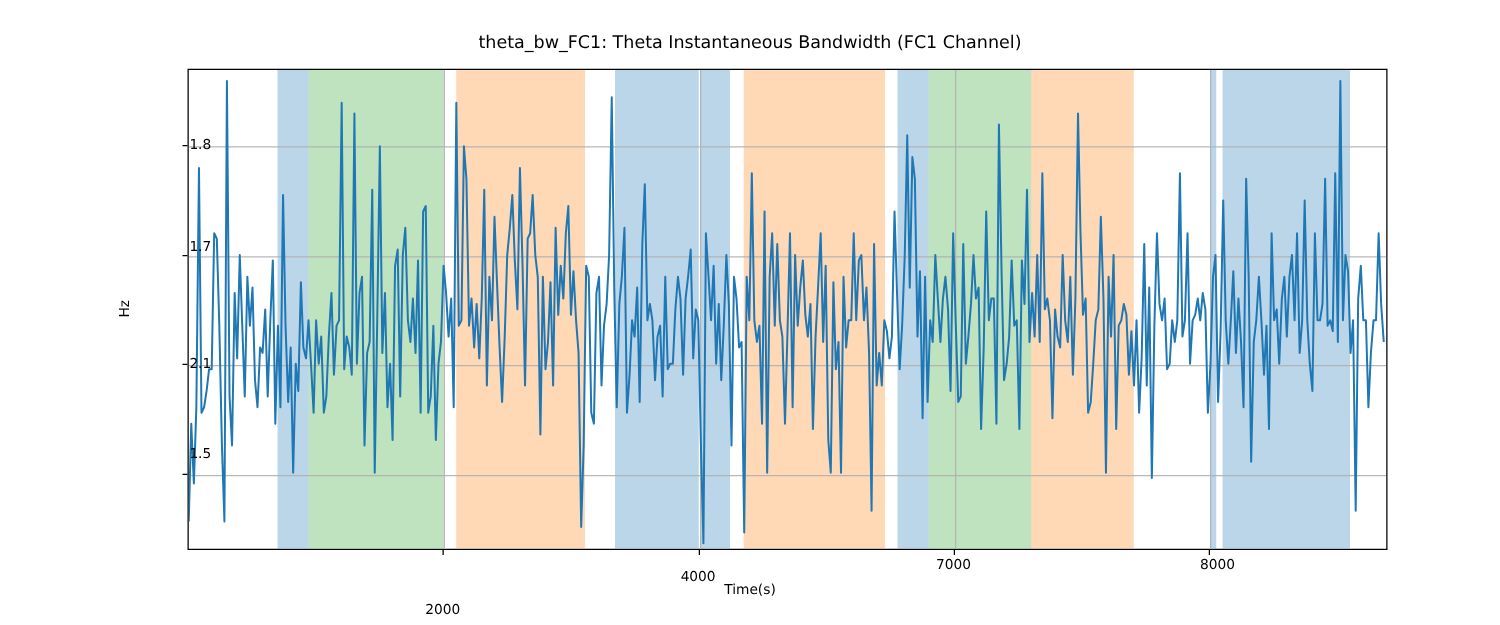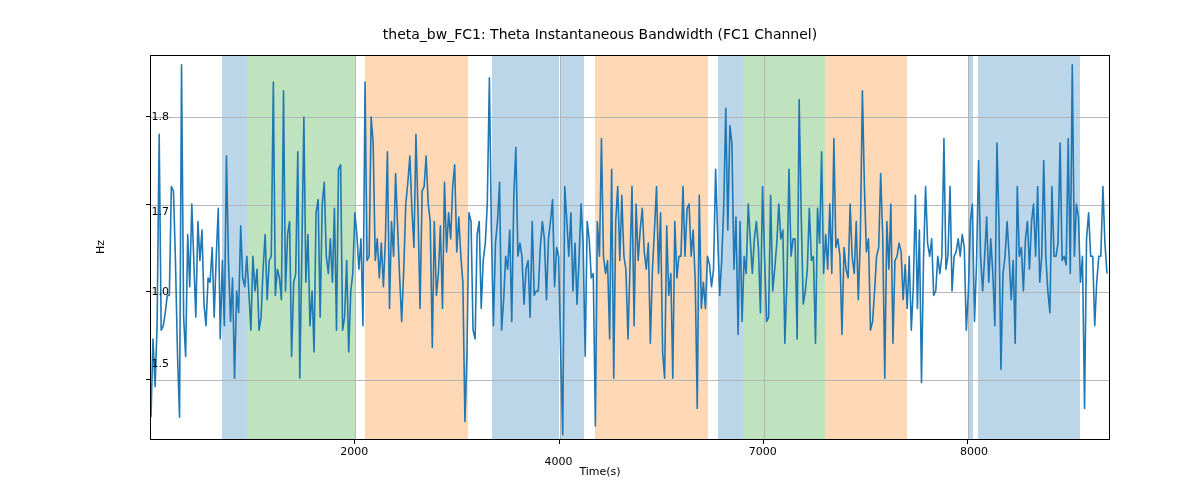--- a/index.html
+++ b/index.html
@@ -149,30 +149,30 @@
         <polyline points="0.0,363.1 2.0,284.4 4.1,332.5 6.1,271.2 8.2,78.8 10.2,275.6 12.3,271.2 14.3,258.1 16.3,240.6 18.4,240.6 20.4,131.3 22.5,135.6 24.5,205.6 26.6,301.9 28.6,363.1 30.6,8.8 32.7,262.5 34.7,301.9 36.8,179.4 38.8,231.9 40.9,148.8 42.9,205.6 44.9,262.5 47.0,166.3 49.0,205.6 51.1,175.0 53.1,249.4 55.1,271.2 57.2,223.1 59.2,227.5 61.3,192.5 63.3,262.5 65.4,201.3 67.4,153.1 69.4,284.4 71.5,205.6 73.5,271.2 75.6,100.6 77.6,205.6 79.7,266.9 81.7,223.1 83.7,323.8 85.8,236.2 87.8,258.1 89.9,170.6 91.9,223.1 94.0,231.9 96.0,201.3 98.0,236.2 100.1,275.6 102.1,201.3 104.2,236.2 106.2,214.4 108.3,275.6 110.3,262.5 112.3,214.4 114.4,179.4 116.4,245.0 118.5,205.6 120.5,201.3 122.6,26.3 124.6,240.6 126.6,214.4 128.7,223.1 130.7,245.0 132.8,35.0 134.8,236.2 136.9,179.4 138.9,166.3 140.9,301.9 143.0,227.5 145.0,218.7 147.1,96.3 149.1,323.8 151.1,201.3 153.2,61.3 155.2,227.5 157.3,179.4 159.3,271.2 161.4,236.2 163.4,297.5 165.4,157.5 167.5,144.4 169.5,262.5 171.6,148.8 173.6,126.9 175.7,201.3 177.7,218.7 179.7,183.8 181.8,227.5 183.8,153.1 185.9,275.6 187.9,113.8 190.0,109.4 192.0,275.6 194.0,262.5 196.1,205.6 198.1,297.5 200.2,236.2 202.2,218.7 204.3,157.5 206.3,179.4 208.3,214.4 210.4,183.8 212.4,271.2 214.5,26.3 216.5,205.6 218.6,201.3 220.6,61.3 222.6,87.5 224.7,205.6 226.7,183.8 228.8,223.1 230.8,188.1 232.9,231.9 234.9,183.8 236.9,96.3 239.0,253.7 241.0,166.3 243.1,201.3 245.1,118.1 247.1,170.6 249.2,223.1 251.2,266.9 253.3,214.4 255.3,148.8 257.4,126.9 259.4,100.6 261.4,153.1 263.5,192.5 265.5,78.8 267.6,157.5 269.6,253.7 271.7,135.6 273.7,131.3 275.7,100.6 277.8,148.8 279.8,166.3 281.9,293.1 283.9,166.3 286.0,240.6 288.0,218.7 290.0,170.6 292.1,253.7 294.1,126.9 296.2,196.9 298.2,157.5 300.3,183.8 302.3,131.3 304.3,109.4 306.4,196.9 308.4,161.9 310.5,201.3 312.5,227.5 314.6,367.5 316.6,301.9 318.6,157.5 320.7,166.3 322.7,275.6 324.8,284.4 326.8,179.4 328.9,166.3 330.9,253.7 332.9,205.6 335.0,188.1 337.0,148.8 339.1,21.9 341.1,175.0 343.1,271.2 345.2,188.1 347.2,166.3 349.3,126.9 351.3,275.6 353.4,245.0 355.4,201.3 357.4,214.4 359.5,175.0 361.5,266.9 363.6,140.0 365.6,91.9 367.7,201.3 369.7,188.1 371.7,201.3 373.8,249.4 375.8,214.4 377.9,205.6 379.9,262.5 382.0,166.3 384.0,240.6 386.0,236.2 388.1,236.2 390.1,192.5 392.2,166.3 394.2,183.8 396.3,245.0 398.3,183.8 400.3,166.3 402.4,144.4 404.4,231.9 406.5,192.5 408.5,201.3 410.6,301.9 412.6,380.6 414.6,131.3 416.7,166.3 418.7,201.3 420.8,157.5 422.8,236.2 424.9,188.1 426.9,249.4 428.9,205.6 431.0,148.8 433.0,188.1 435.1,301.9 437.1,166.3 439.1,183.8 441.2,223.1 443.2,218.7 445.3,371.9 447.3,166.3 449.4,201.3 451.4,83.1 453.4,201.3 455.5,218.7 457.5,205.6 459.6,284.4 461.6,113.8 463.7,323.8 465.7,166.3 467.7,131.3 469.8,205.6 471.8,140.0 473.9,201.3 475.9,214.4 478.0,284.4 480.0,210.0 482.0,131.3 484.1,271.2 486.1,148.8 488.2,205.6 490.2,175.0 492.3,153.1 494.3,196.9 496.3,214.4 498.4,188.1 500.4,288.7 502.5,214.4 504.5,175.0 506.6,131.3 508.6,218.7 510.6,157.5 512.7,297.5 514.7,323.8 516.8,170.6 518.8,240.6 520.9,218.7 522.9,323.8 524.9,166.3 527.0,223.1 529.0,201.3 531.1,201.3 533.1,131.3 535.1,201.3 537.2,153.1 539.2,148.8 541.3,201.3 543.3,175.0 545.4,227.5 547.4,354.4 549.4,140.0 551.5,253.7 553.5,227.5 555.6,253.7 557.6,201.3 559.7,210.0 561.7,231.9 563.7,214.4 565.8,113.8 567.8,179.4 569.9,240.6 571.9,205.6 574.0,148.8 576.0,52.5 578.0,175.0 580.1,70.0 582.1,87.5 584.2,214.4 586.2,161.9 588.3,280.0 590.3,166.3 592.3,266.9 594.4,201.3 596.4,218.7 598.5,148.8 600.5,183.8 602.6,218.7 604.6,183.8 606.6,166.3 608.7,192.5 610.7,258.1 612.8,131.3 614.8,201.3 616.9,266.9 618.9,262.5 620.9,140.0 623.0,236.2 625.0,214.4 627.1,188.1 629.1,148.8 631.1,183.8 633.2,175.0 635.2,288.7 637.3,223.1 639.3,113.8 641.4,201.3 643.4,183.8 645.4,183.8 647.5,284.4 649.5,43.8 651.6,161.9 653.6,249.4 655.7,236.2 657.7,214.4 659.7,153.1 661.8,205.6 663.8,201.3 665.9,288.7 667.9,153.1 670.0,188.1 672.0,96.3 674.0,218.7 676.1,179.4 678.1,214.4 680.2,148.8 682.2,218.7 684.3,83.1 686.3,192.5 688.3,183.8 690.4,201.3 692.4,280.0 694.5,192.5 696.5,214.4 698.6,223.1 700.6,148.8 702.6,201.3 704.7,218.7 706.7,166.3 708.8,245.0 710.8,183.8 712.9,35.0 714.9,131.3 716.9,196.9 719.0,183.8 721.0,275.6 723.1,266.9 725.1,236.2 727.1,201.3 729.2,192.5 731.2,118.1 733.3,183.8 735.3,323.8 737.4,166.3 739.4,214.4 741.4,148.8 743.5,288.7 745.5,205.6 747.6,201.3 749.6,188.1 751.7,196.9 753.7,245.0 755.7,210.0 757.8,253.7 759.8,201.3 761.9,275.6 763.9,231.9 766.0,140.0 768.0,253.7 770.0,175.0 772.1,328.1 774.1,205.6 776.2,131.3 778.2,188.1 780.3,201.3 782.3,183.8 784.3,240.6 786.4,236.2 788.4,201.3 790.5,218.7 792.5,201.3 794.6,83.1 796.6,214.4 798.6,201.3 800.7,131.3 802.7,236.2 804.8,201.3 806.8,196.9 808.9,183.8 810.9,201.3 812.9,179.4 815.0,192.5 817.0,275.6 819.1,236.2 821.1,166.3 823.1,148.8 825.2,266.9 827.2,210.0 829.3,105.0 831.3,201.3 833.4,236.2 835.4,201.3 837.4,161.9 839.5,227.5 841.5,183.8 843.6,218.7 845.6,271.2 847.7,87.5 849.7,166.3 851.7,315.0 853.8,218.7 855.8,201.3 857.9,166.3 859.9,201.3 862.0,245.0 864.0,205.6 866.0,288.7 868.1,131.3 870.1,201.3 872.2,192.5 874.2,236.2 876.3,183.8 878.3,166.3 880.3,214.4 882.4,166.3 884.4,148.8 886.5,201.3 888.5,131.3 890.6,227.5 892.6,201.3 894.6,105.0 896.7,201.3 898.7,236.2 900.8,258.1 902.8,131.3 904.9,201.3 906.9,201.3 908.9,188.1 911.0,87.5 913.0,205.6 915.1,201.3 917.1,210.0 919.1,83.1 921.2,218.7 923.2,8.8 925.3,201.3 927.3,148.8 929.4,161.9 931.4,227.5 933.4,201.3 935.5,354.4 937.5,183.8 939.6,157.5 941.6,201.3 943.7,201.3 945.7,271.2 947.7,227.5 949.8,201.3 951.8,201.3 953.9,131.3 955.9,188.1 958.0,218.7" fill="none" stroke="#1f77b4" stroke-width="1.6" stroke-linejoin="round"></polyline>
       </svg>
     </div>
 
   <div class="xlabel">Time(s)</div>
 
   <div class="ylabel">Hz</div>
 
   <div id="tick-layer">
       <div class="tickmark-x" style="left: 354.255px;"></div>
-      <div class="tick-x" style="left: 354.255px;">2000</div>
+      <div class="tick-x" style="left: 354.255px; margin-top: 36px;">2000</div>
       <div class="tickmark-x" style="left: 558.511px;"></div>
       <div class="tick-x" style="left: 558.511px; margin-top: 10px;">4000</div>
       <div class="tickmark-x" style="left: 762.766px;"></div>
       <div class="tick-x" style="left: 762.766px;">7000</div>
       <div class="tickmark-x" style="left: 967.021px;"></div>
       <div class="tick-x" style="left: 974px;">8000</div>
       <div class="tickmark-y" style="top: 378.75px;"></div>
       <div class="tick-y" style="top: 363px;">1.5</div>
       <div class="tickmark-y" style="top: 291.25px;"></div>
-      <div class="tick-y" style="top: 291.25px;">1.0</div>
+      <div class="tick-y" style="top: 291.25px;">2.1</div>
       <div class="tickmark-y" style="top: 203.75px;"></div>
-      <div class="tick-y" style="top: 211px;">1.7</div>
+      <div class="tick-y" style="top: 197px;">1.7</div>
       <div class="tickmark-y" style="top: 116.25px;"></div>
       <div class="tick-y" style="top: 116.25px;">1.8</div>
     </div>
 
 </div>
 
 </body></html>

